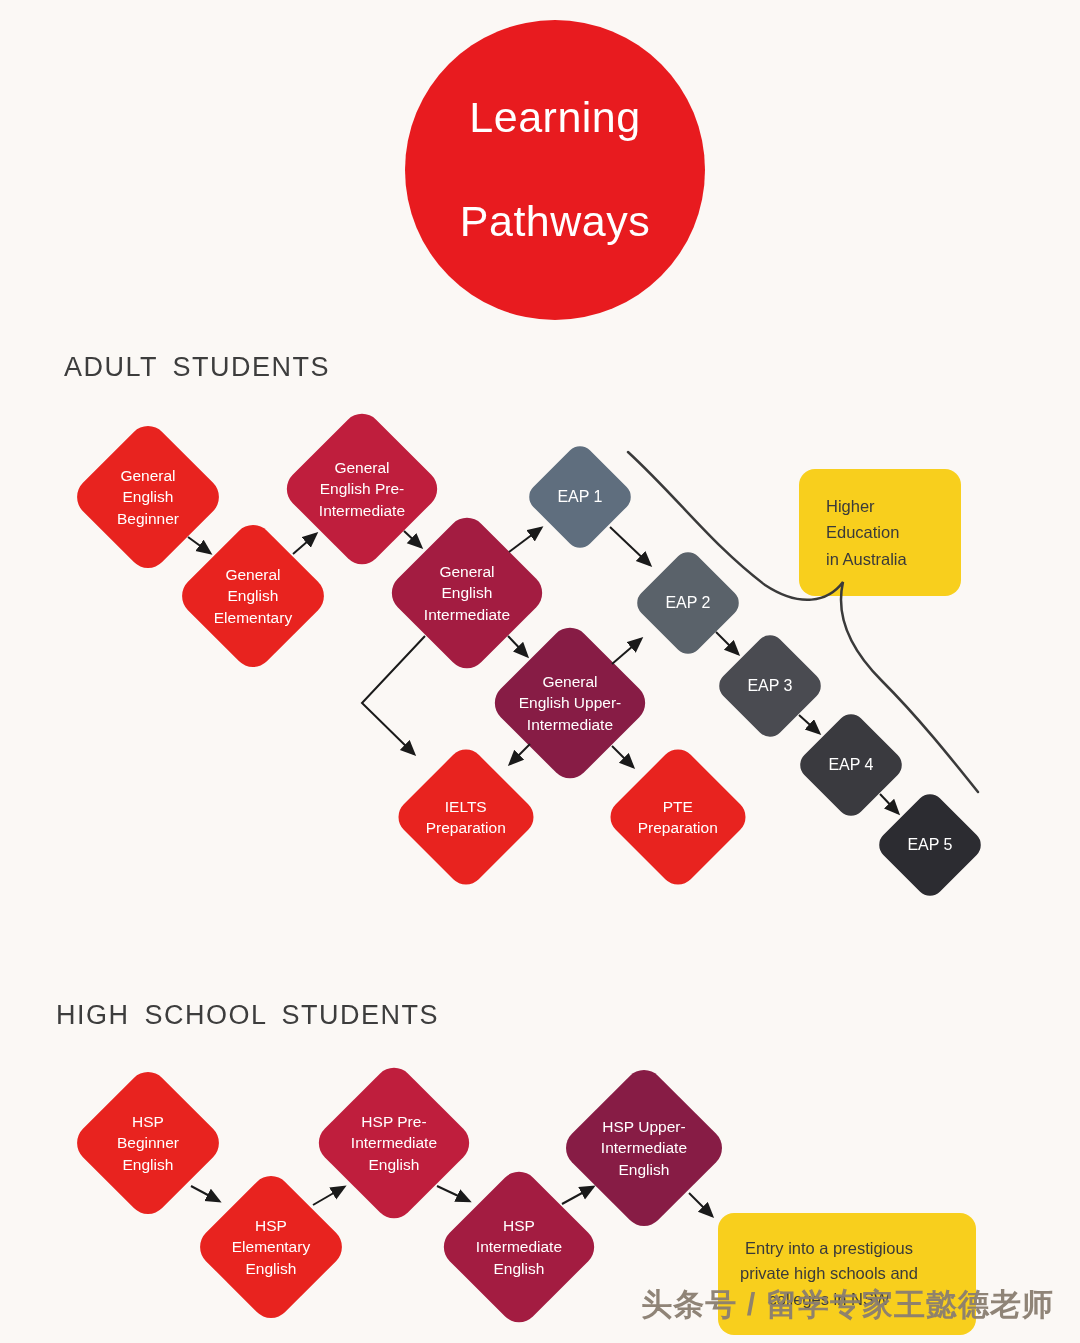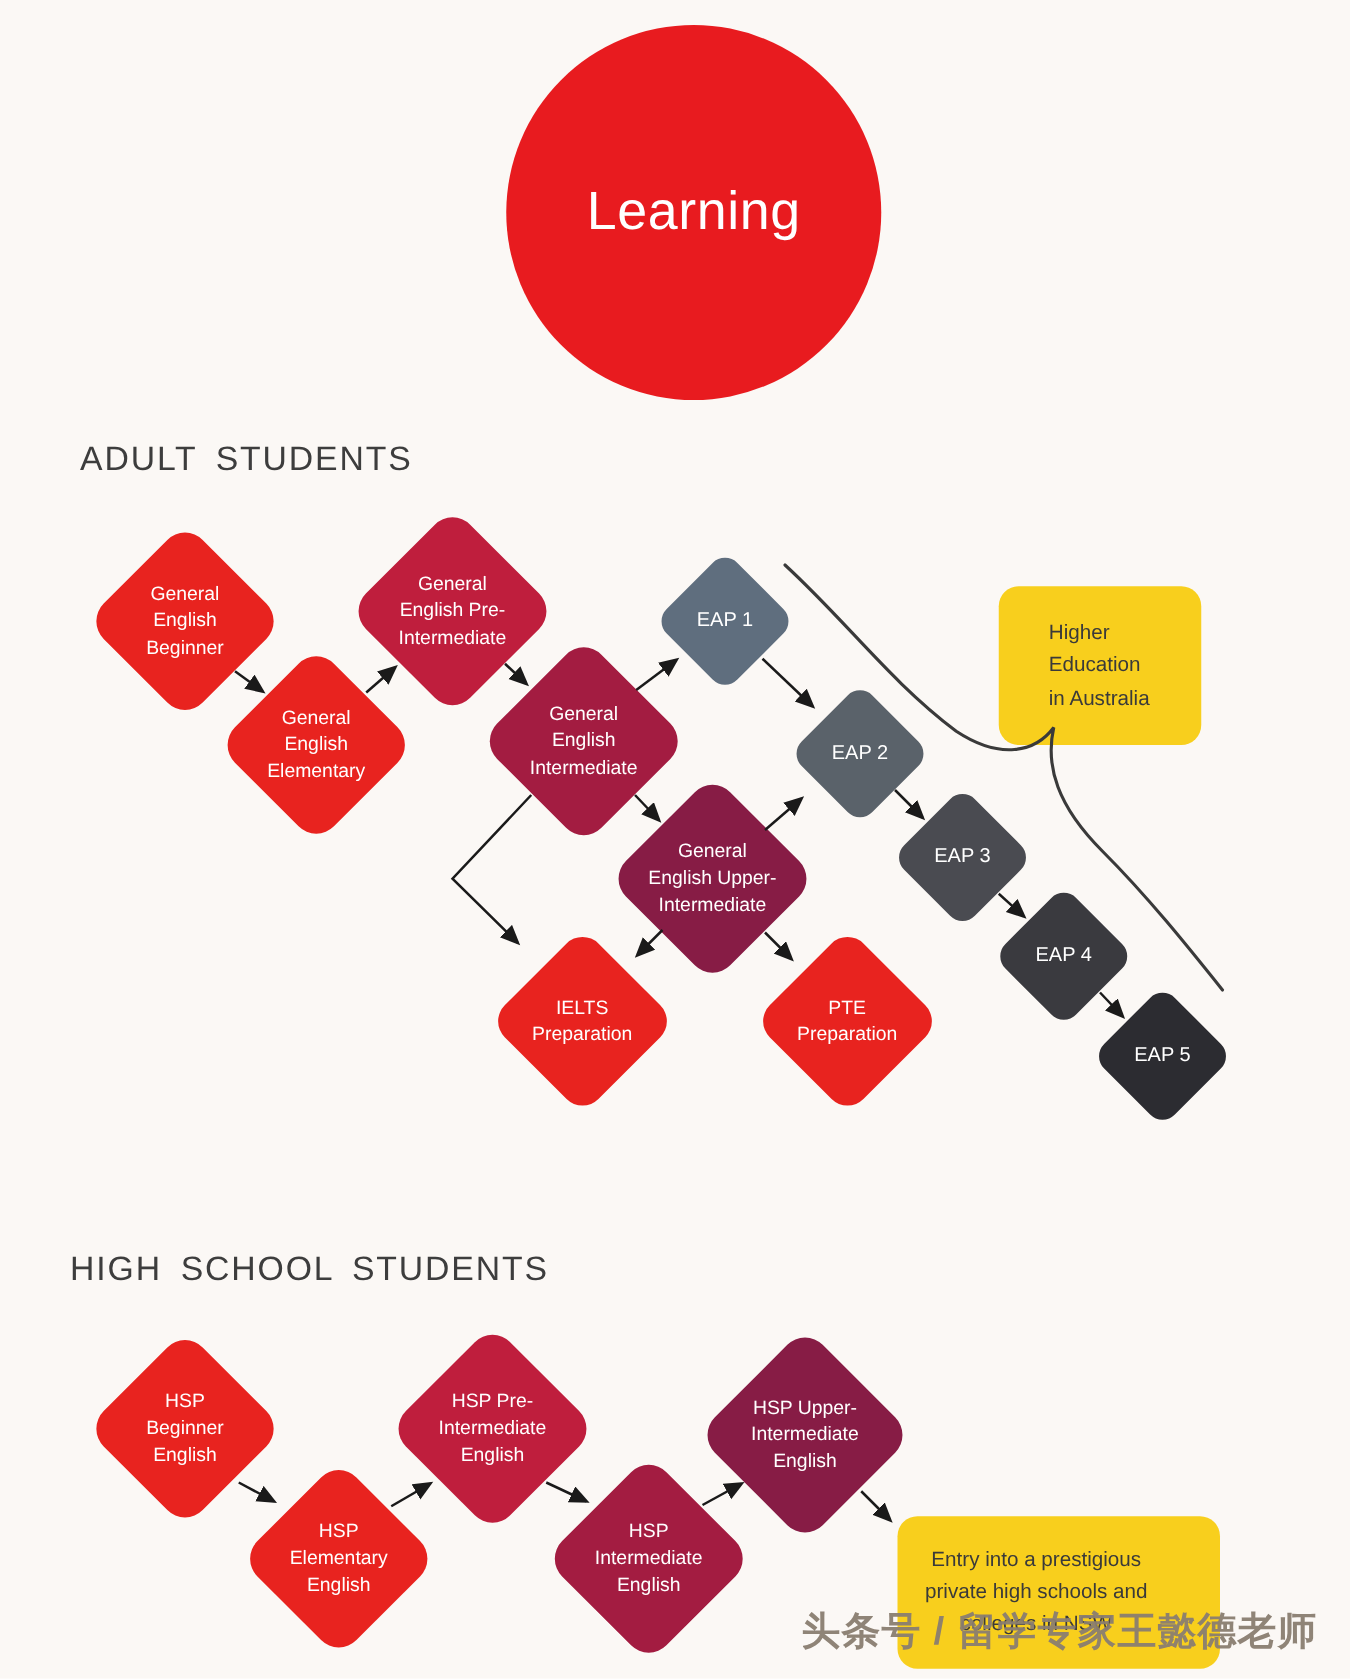--- a/index.html
+++ b/index.html
@@ -32,37 +32,38 @@
   .dlabel {
     transform:rotate(-45deg);
     color:#fff; text-align:center; white-space:pre-line;
     font-size:15.5px; line-height:1.38; width:var(--lw,120px);
   }
   .dlabel.small { font-size:16px; }
   .yellow-box {
     position:absolute; background:var(--c,#f8cf1d); border-radius:16px;
     color:#3a3a3a; display:flex; align-items:center;
   }
-  .ylabel { white-space:pre-line; font-size:16.5px; line-height:1.6; padding:14px 18px 14px 40px; }
+  .ylabel { white-space:pre-line; font-size:16.5px; line-height:1.6; padding:14px 18px 14px 27px; }
   .yellow-box.entry .ylabel { padding:14px 18px 14px 22px; line-height:1.55; }
   svg.connectors { position:absolute; left:0; top:0; pointer-events:none; z-index:2; }
   .node-layer { position:absolute; inset:0; z-index:1; }
   .watermark {
     position:absolute; right:26px; top:1284px; z-index:6;
     font-size:31px; font-weight:bold; color:#8a7e71; opacity:.95;
     letter-spacing:1px;
   }
 </style>
 </head>
 <body>
 
 <div class="canvas">
 
   <div class="title-circle" style="--c: #e81b1f;">
     <span>Learning</span>
+    <span>Pathways</span>
   </div>
 
   <div class="section-heading" style="left:64px; top:352px;">ADULT STUDENTS</div>
   <div class="section-heading" style="left:56px; top:1000px;">HIGH SCHOOL STUDENTS</div>
 
   <div class="node-layer">
 
     <div class="diamond" style="--cx: 148px; --cy: 497px; --s: 112px; --r: 20px; --c: #e8231f;">
       <span class="dlabel">General
 English

